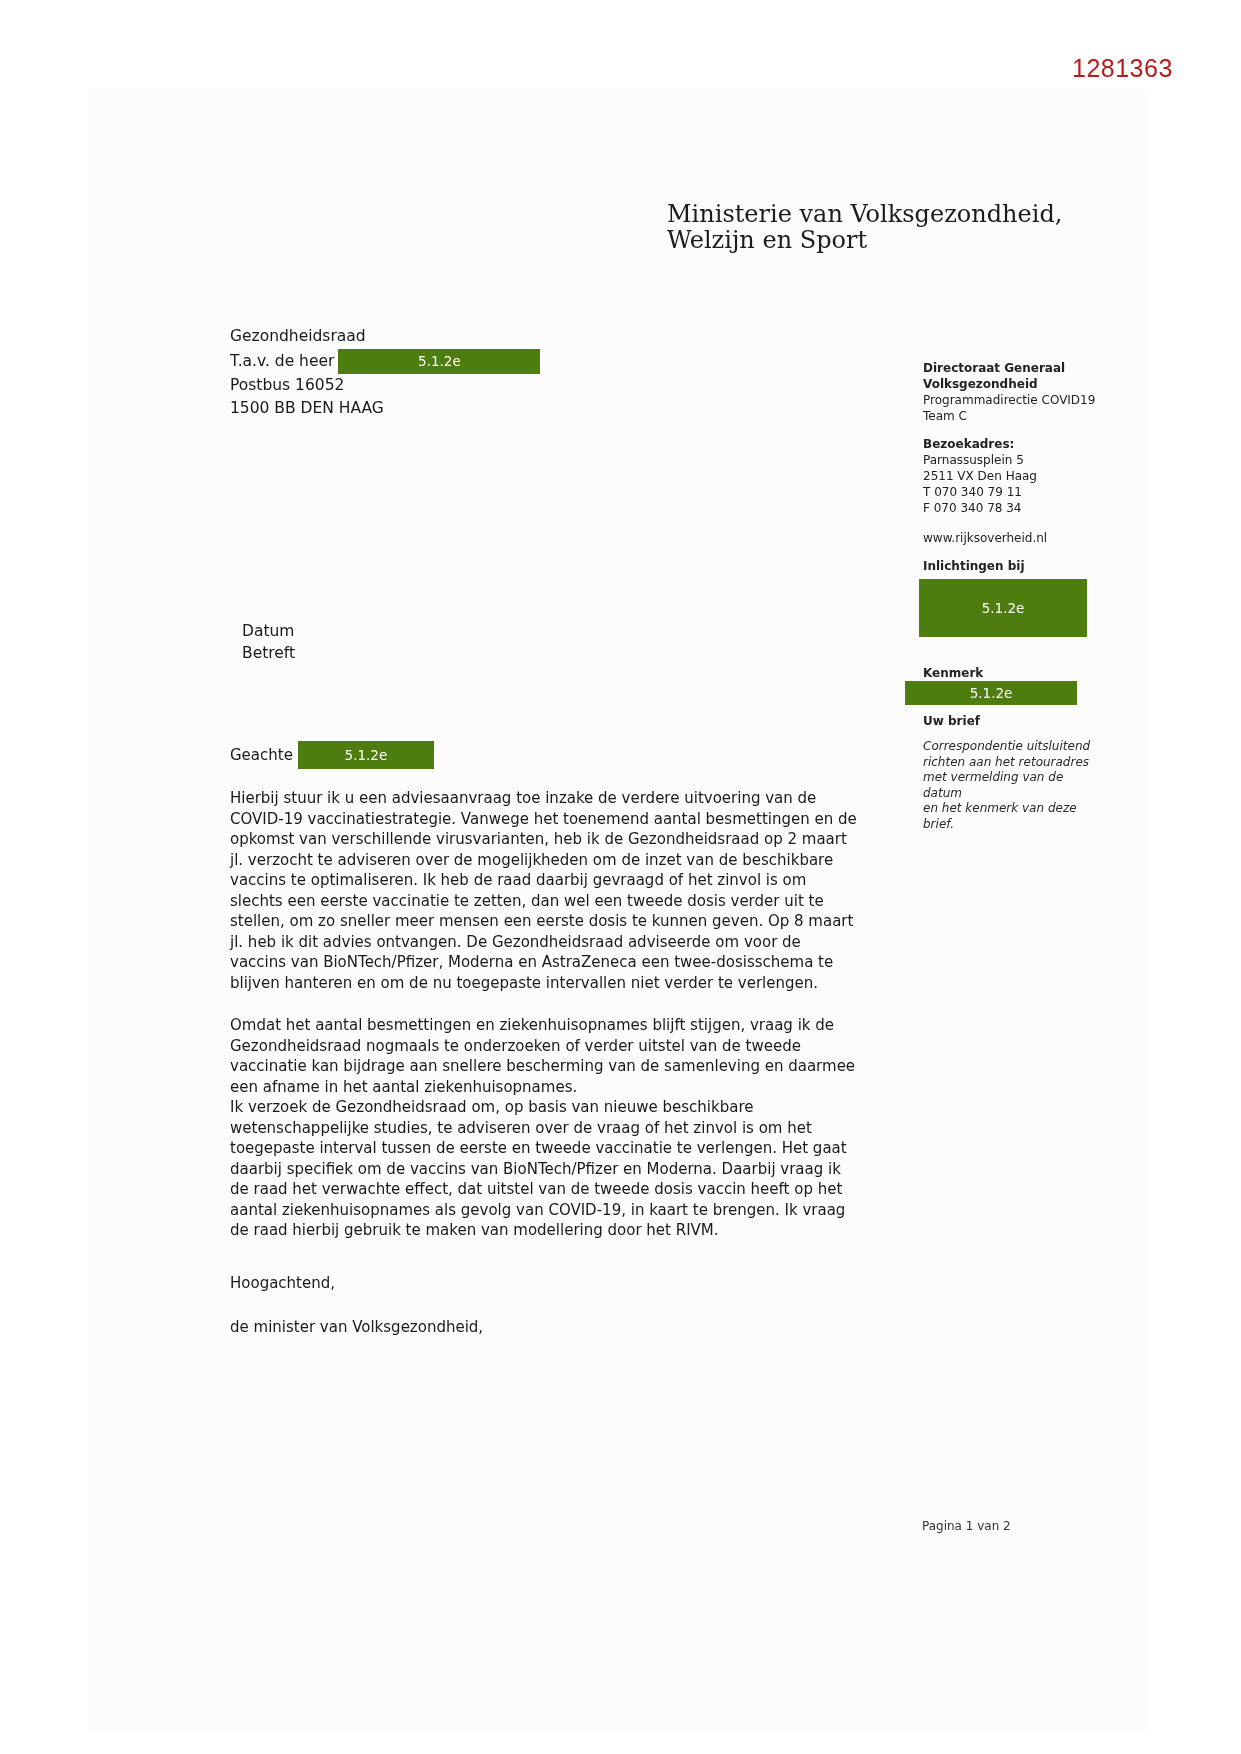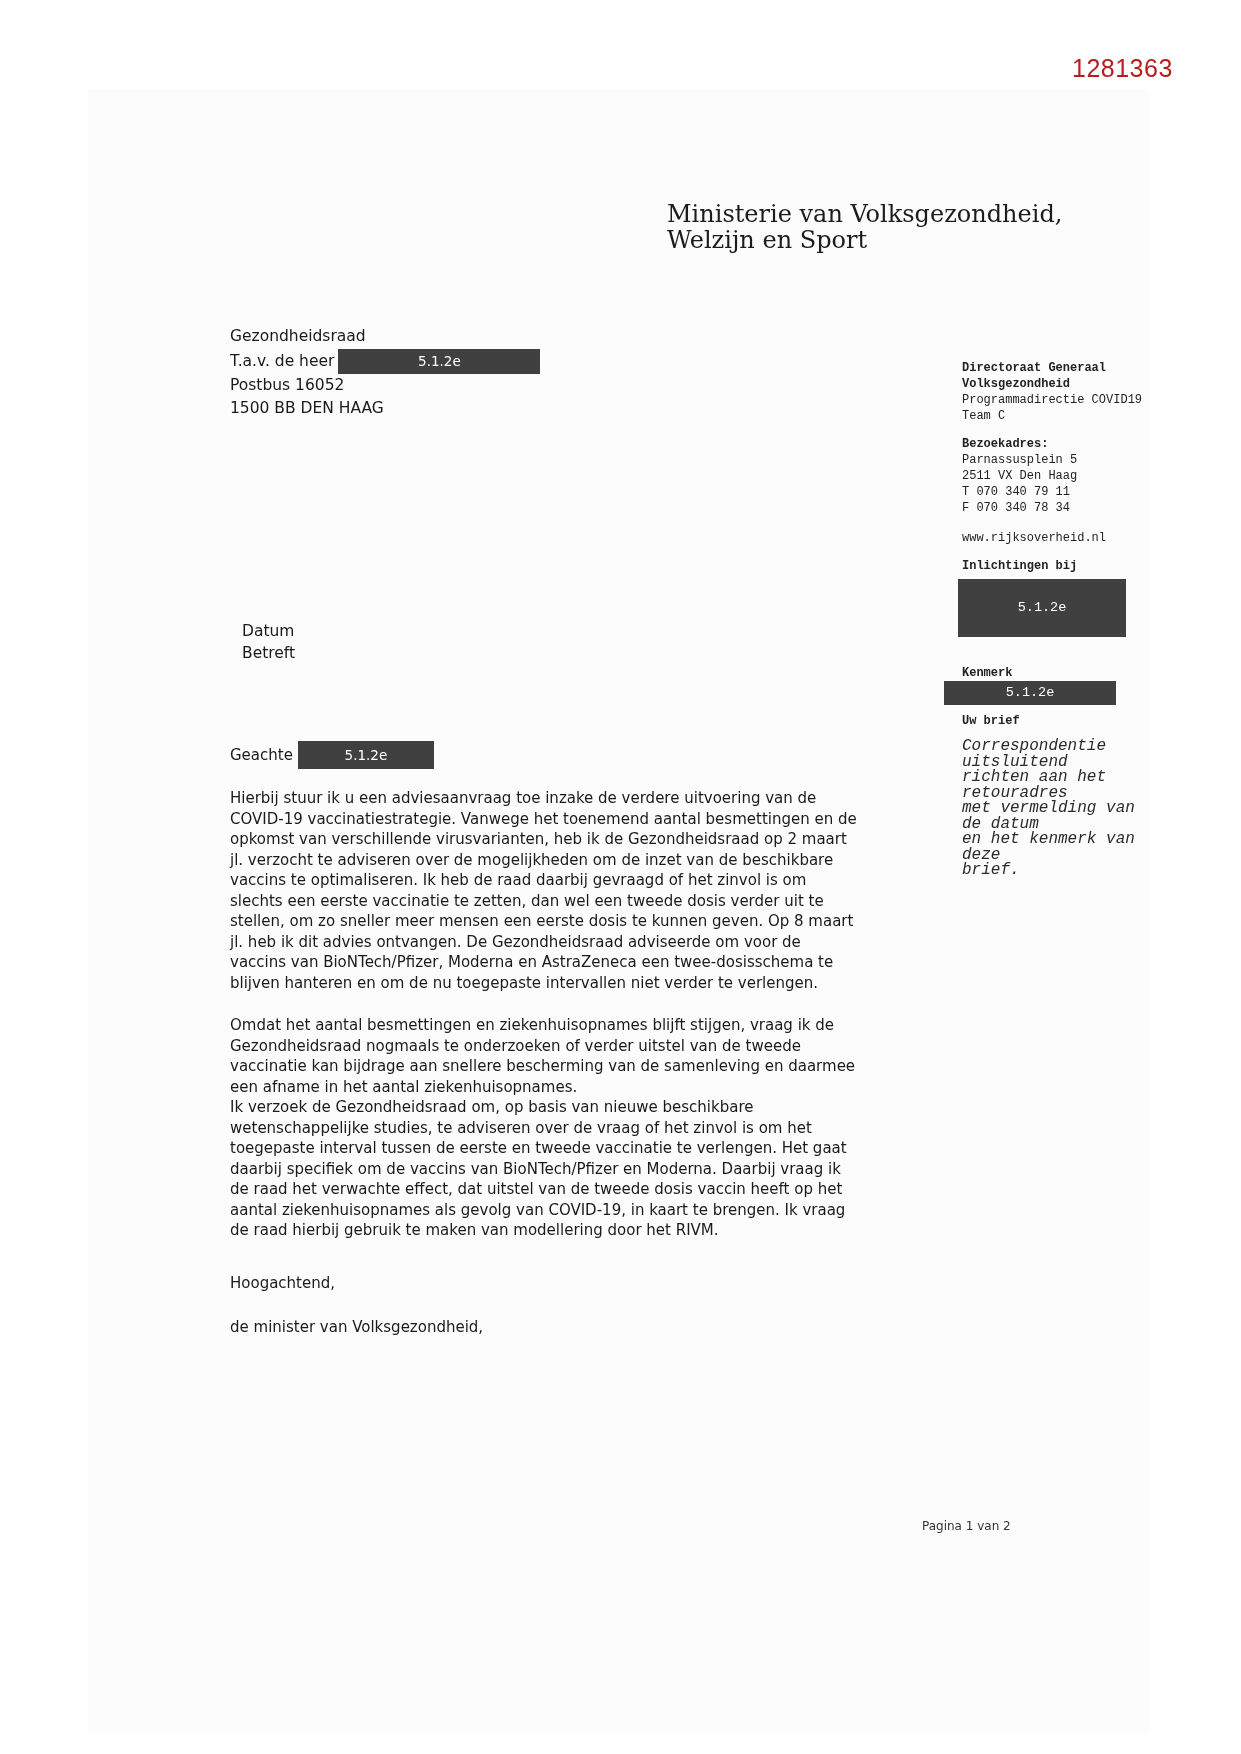--- a/index.html
+++ b/index.html
@@ -39,50 +39,49 @@
 
   .recipient {
     position: absolute;
     left: 230px; top: 325px;
     font-size: 15.5px;
     line-height: 23px;
   }
   .attn-row { display: flex; align-items: center; height: 26px; }
 
   .redact {
-    background: #404040;
+    background: #4d7c0f;
     color: #ffffff;
     display: inline-flex;
     align-items: center;
     justify-content: center;
     font-size: 13.5px;
   }
   .attn-bar  { width: 202px; height: 25px; margin-left: 4px; }
   .sal-bar   { width: 136px; height: 28px; margin-left: 5px; }
   .inl-box   { width: 168px; height: 58px; margin-top: 5px; margin-left: -4px; }
   .ken-bar   { width: 172px; height: 24px; margin-left: -18px; }
 
   .sidebar {
     position: absolute;
-    left: 962px; top: 360px;
+    left: 923px; top: 360px;
     width: 182px;
     font-size: 12px;
     line-height: 16px;
     color: #222;
-    font-family: Liberation Mono, monospace;
   }
   .sidebar .bold { font-weight: bold; }
   .mt12 { margin-top: 12px; }
   .mt14 { margin-top: 14px; }
   .mt28 { margin-top: 28px; }
   .mt8  { margin-top: 8px; }
   .mt10 { margin-top: 10px; }
   .note {
     font-style: italic;
-    font-size: 16px;
+    font-size: 12px;
     line-height: 15.5px;
     color: #2a2a2a;
   }
 
   .meta {
     position: absolute;
     left: 242px; top: 620px;
     font-size: 15.5px;
     line-height: 22px;
   }

